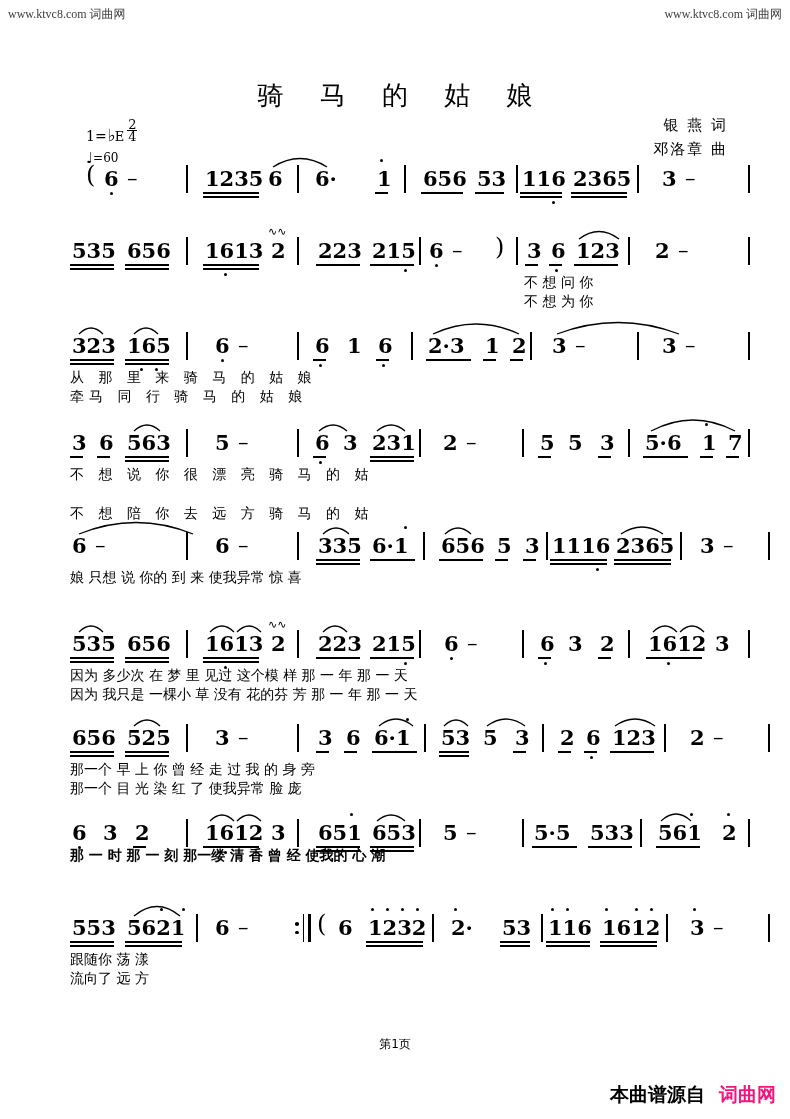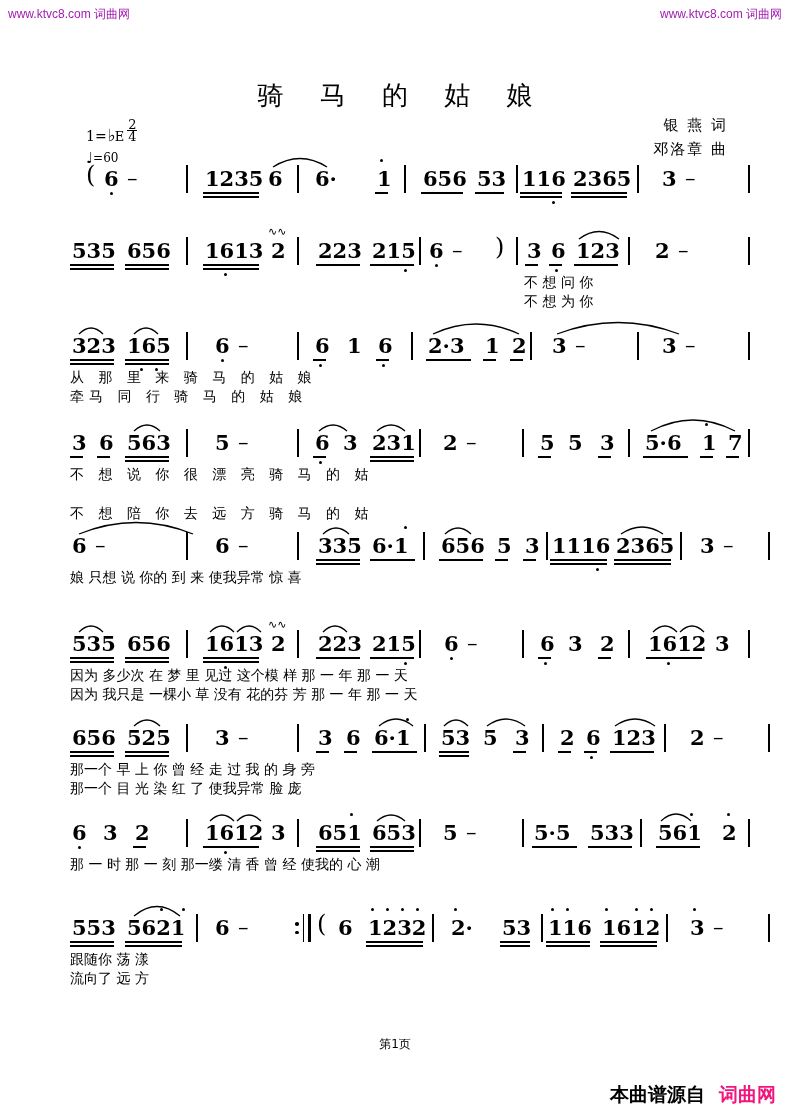--- a/index.html
+++ b/index.html
@@ -2,22 +2,22 @@
 <html><head>
 <meta charset="utf-8">
 <style>
   html,body{margin:0;padding:0;}
   body{
     width:790px;height:1119px;background:#ffffff;
     font-family:"Liberation Serif", serif;color:#000;
     position:relative;overflow:hidden;
   }
   .wm{
-    position:absolute;top:6px;font-family:Liberation Sans, sans-serif;
-    font-size:12px;letter-spacing:0px;color:#a21caf;white-space:nowrap;
+    position:absolute;top:6px;font-family:Liberation Serif, serif;
+    font-size:12px;letter-spacing:0px;color:#404040;white-space:nowrap;
   }
   .wm-l{left:8px;}
   .wm-r{right:8px;}
 
   .title{
     position:absolute;top:78px;left:0;width:790px;text-align:center;
     font-family:"DejaVu Serif", serif;font-size:26px;letter-spacing:14px;
     text-indent:14px;font-weight:400;
   }
   .credits{
@@ -590,21 +590,21 @@
   <i class="beam" style="left:656px;top:24px;width:44px;"></i>
   <span class="slur" style="left:660px;top:-14px;">
     <svg width="32" height="14">
         <path d="M1,13 Q16,-1 31,13" stroke="#000" stroke-width="1.3" fill="none"></path>
       </svg>
   </span>
   <span class="tok" style="left:722px;top:0;">2</span>
   <i class="dothigh" style="left:727px;top:-9px;"></i>
   <i class="bar" style="left:748px;top:-3px;height:28px;"></i>
 
-  <div class="lyr" style="left:70px;top:33px;">那 一 时  那 一 刻 那一缕 清    香      曾 经 使我的 心    潮</div>
+  <div class="lyr" style="left:70px;top:24px;font-weight:bold;">那 一 时  那 一 刻 那一缕 清    香      曾 经 使我的 心    潮</div>
 </div>
 
 <div class="sys" style="top:917px;height:80px;">
   <span class="tok" style="left:72px;top:0;">553</span>
   <i class="beam" style="left:70px;top:24px;width:44px;"></i>
   <i class="beam" style="left:70px;top:28px;width:44px;"></i>
   <span class="tok" style="left:127px;top:0;">5621</span>
   <i class="dothigh" style="left:160px;top:-9px;"></i>
   <i class="dothigh" style="left:182px;top:-9px;"></i>
   <i class="beam" style="left:125px;top:24px;width:57px;"></i>

